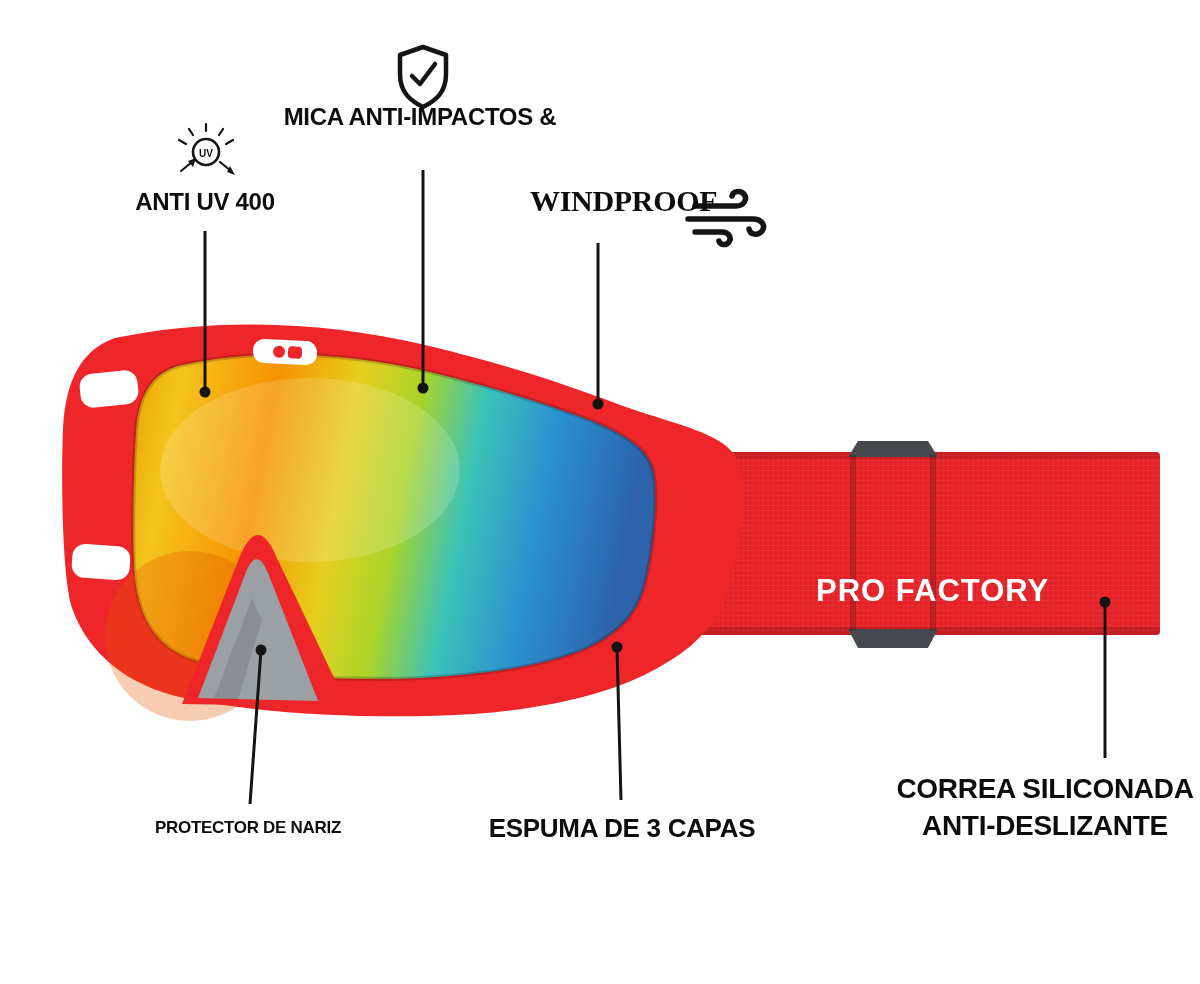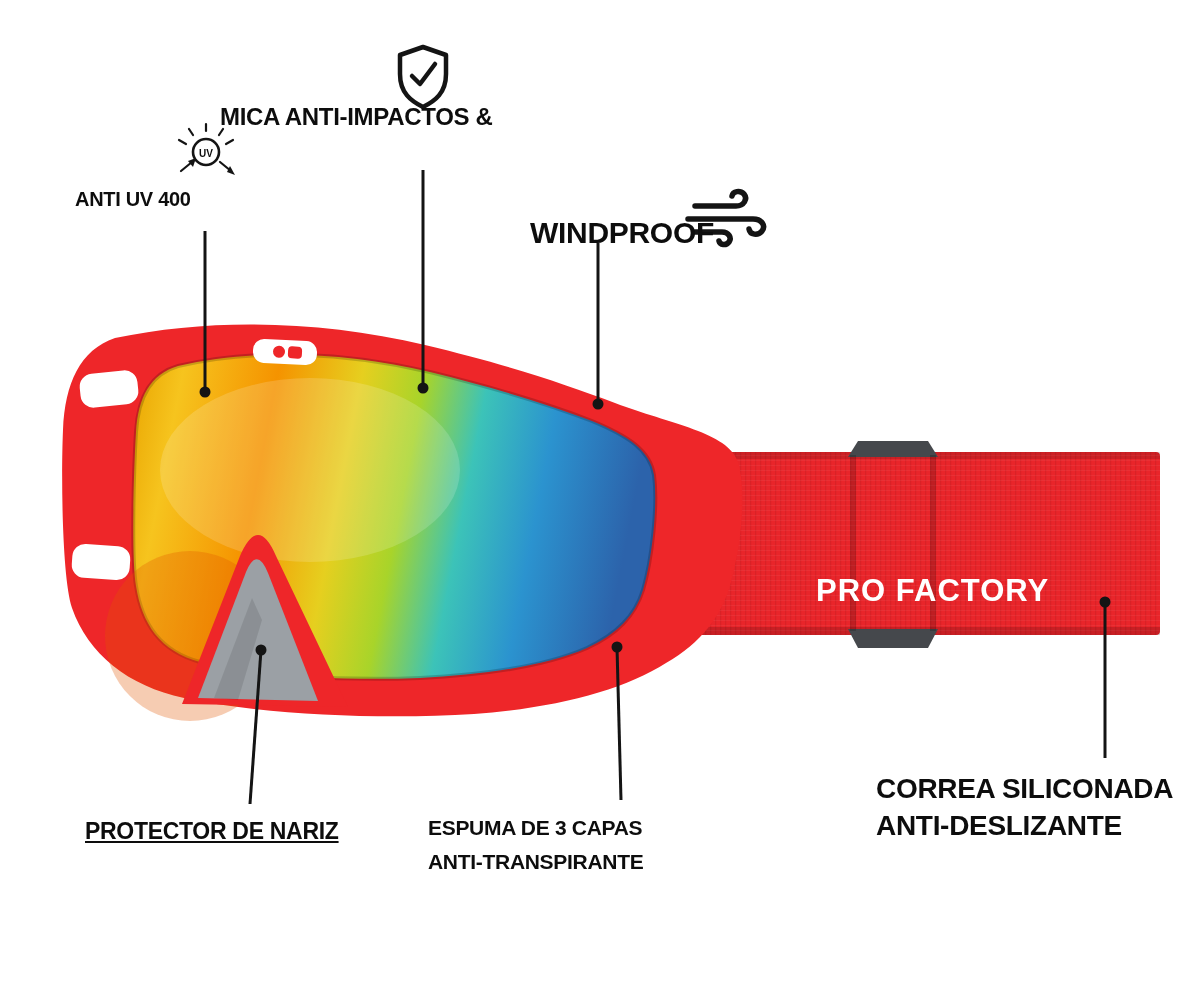--- a/index.html
+++ b/index.html
@@ -13,28 +13,28 @@
     --label-white:#ffffff;
   }
   html,body{margin:0;padding:0;}
   body{
     width:1200px;height:984px;background:#ffffff;position:relative;overflow:hidden;
     font-family:"Liberation Sans",sans-serif;
   }
   .stage{position:absolute;left:0;top:0;width:1200px;height:984px;}
   svg.draw{position:absolute;left:0;top:0;}
   .label{
-    position:absolute;color:var(--text-black);font-weight:700;text-align:left;
+    position:absolute;color:var(--text-black);font-weight:700;text-align:center;
     letter-spacing:-0.3px;white-space:nowrap;
   }
   .lbl-impact{left:220px;top:100px;width:400px;font-size:24px;line-height:34px;}
-  .lbl-uv{left:75px;top:188px;width:260px;font-size:20px;}
-  .lbl-wind{left:530px;top:216px;font-size:30px;}
-  .lbl-nose{left:85px;top:818px;width:326px;font-size:23px;text-decoration:underline;}
-  .lbl-foam{left:428px;top:811px;width:388px;font-size:21px;line-height:34px;}
+  .lbl-uv{left:75px;top:188px;width:260px;font-size:24px;}
+  .lbl-wind{left:530px;top:184px;font-size:30px;font-family:Liberation Serif, serif;}
+  .lbl-nose{left:85px;top:818px;width:326px;font-size:17px;}
+  .lbl-foam{left:428px;top:811px;width:388px;font-size:26px;line-height:34px;}
   .lbl-strap{left:876px;top:770px;width:338px;font-size:28px;line-height:37px;}
 </style>
 </head>
 <body>
 
 <div class="stage">
 
   <svg class="draw" width="1200" height="984" viewBox="0 0 1200 984">
     <defs>
       <linearGradient id="lensGrad" x1="0%" y1="0%" x2="100%" y2="12%">
@@ -167,21 +167,20 @@
   </div>
 
   <div class="label lbl-uv">ANTI UV 400</div>
 
   <div class="label lbl-wind">WINDPROOF</div>
 
   <div class="label lbl-nose">PROTECTOR DE NARIZ</div>
 
   <div class="label lbl-foam">
     <div>ESPUMA DE 3 CAPAS</div>
-    <div>ANTI-TRANSPIRANTE</div>
   </div>
 
   <div class="label lbl-strap">
     <div>CORREA SILICONADA</div>
     <div>ANTI-DESLIZANTE</div>
   </div>
 
 </div>
 
 </body></html>

